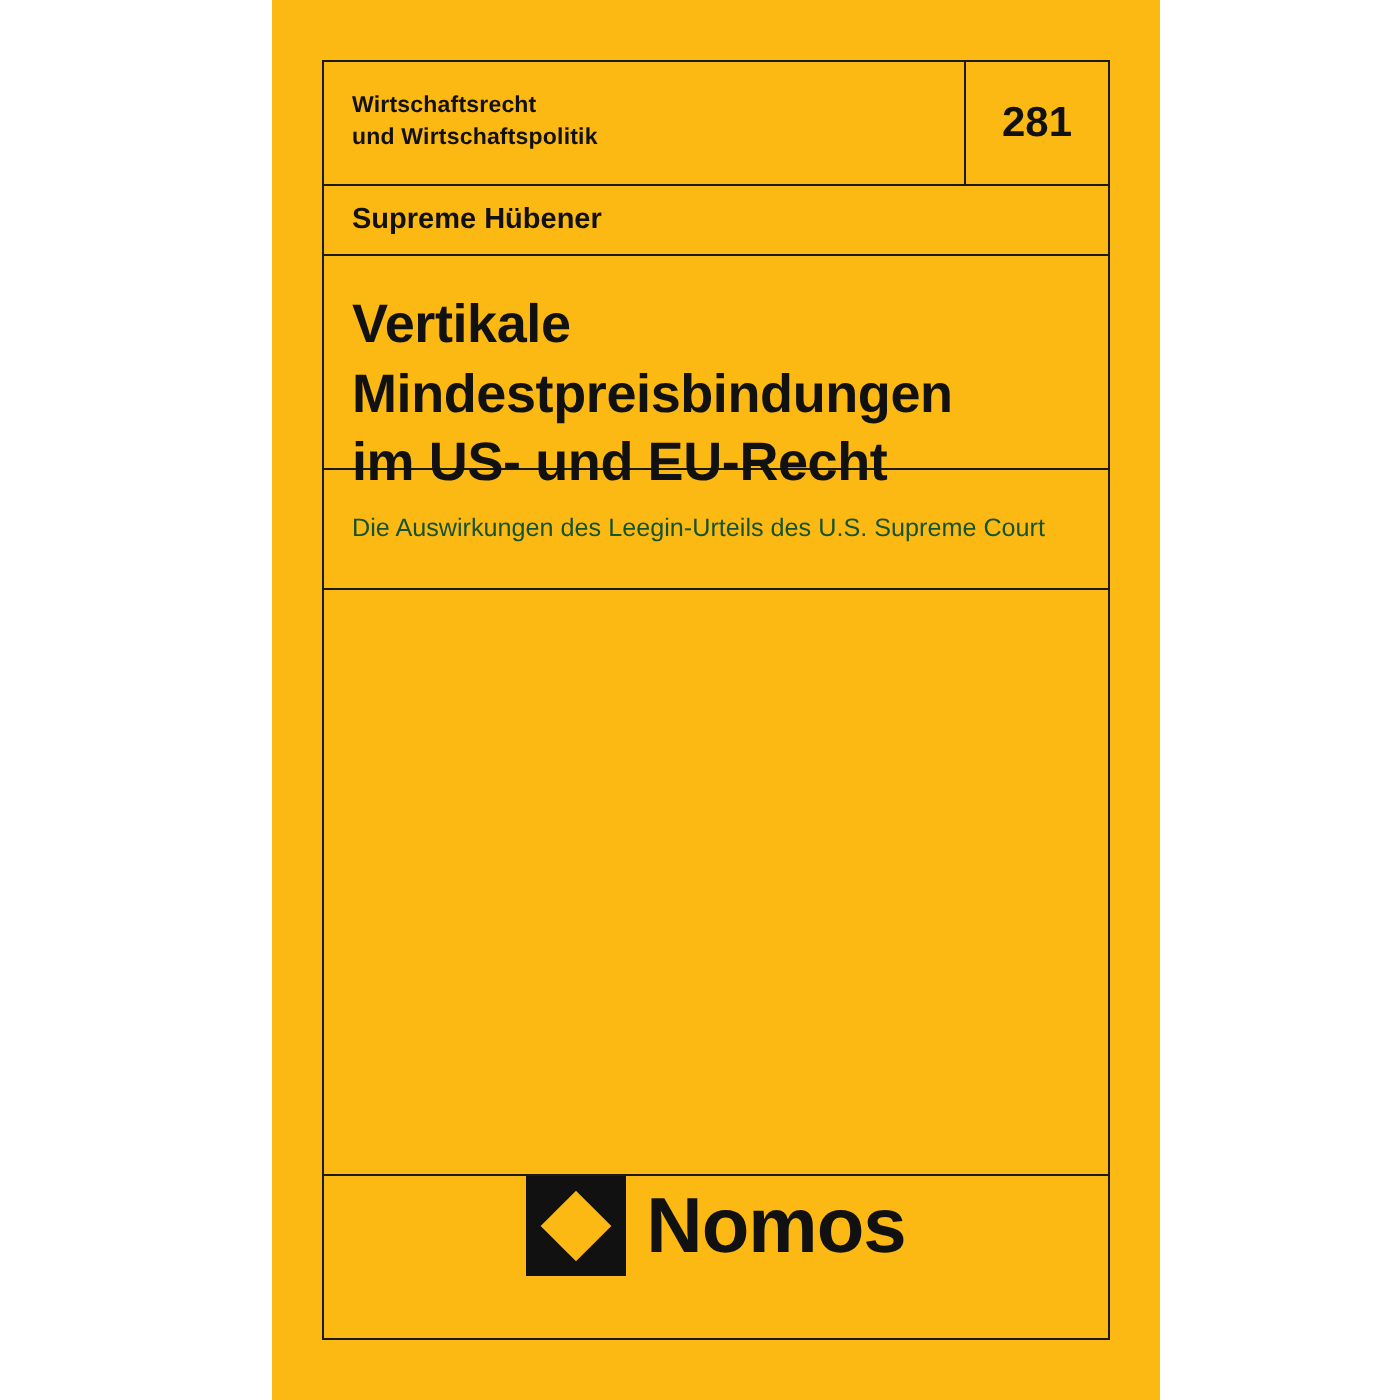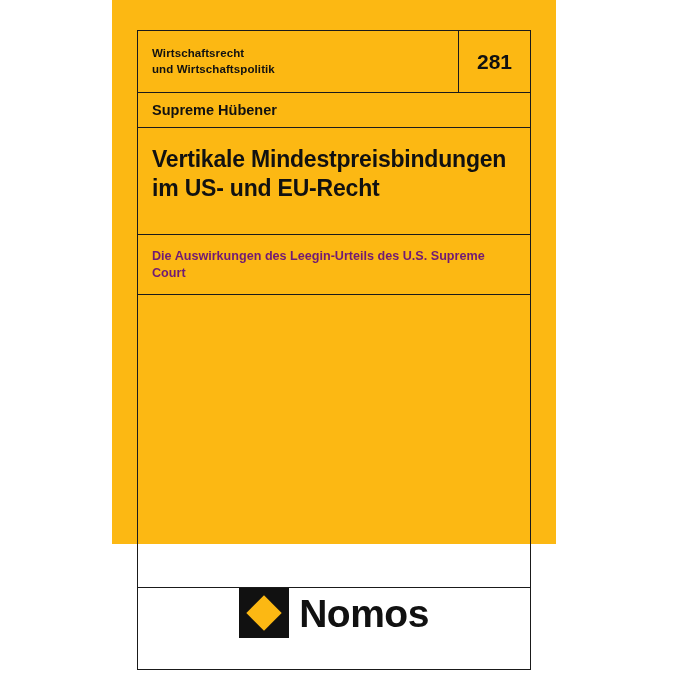--- a/index.html
+++ b/index.html
@@ -8,24 +8,24 @@
     background: #ffffff;
   }
   body {
     width: 700px;
     height: 700px;
     font-family: "Liberation Sans", sans-serif;
     overflow: hidden;
   }
   #book-cover {
     position: absolute;
-    left: 112px;
+    left: 136px;
     top: 0px;
     width: 444px;
-    height: 544px;
+    height: 700px;
     background: #fcb813;
     box-sizing: border-box;
   }
   .frame {
     position: absolute;
     left: 25px;
     top: 30px;
     width: 394px;
     height: 640px;
     border: 1px solid #1a1a1a;
@@ -84,40 +84,40 @@
   }
   
   #title-band {
     top: 97px;
     height: 107px;
     display: flex;
     align-items: flex-start;
   }
   #book-title {
     padding: 17px 14px 0 14px;
-    font-size: 23px;
+    font-size: 27px;
     font-weight: bold;
     line-height: 1.28;
     color: #111;
     white-space: pre-line;
     letter-spacing: -0.2px;
   }
   
   #subtitle-band {
     top: 204px;
     height: 60px;
     display: flex;
     align-items: center;
   }
   #book-subtitle {
     padding-left: 14px;
     padding-right: 10px;
     font-size: 12.6px;
-    font-weight: bold;
-    color: #701a75;
+    font-weight: normal;
+    color: #14532d;
     line-height: 1.3;
   }
   
   #empty-band {
     top: 264px;
     height: 293px;
   }
   
   #logo-band {
     top: 557px;

